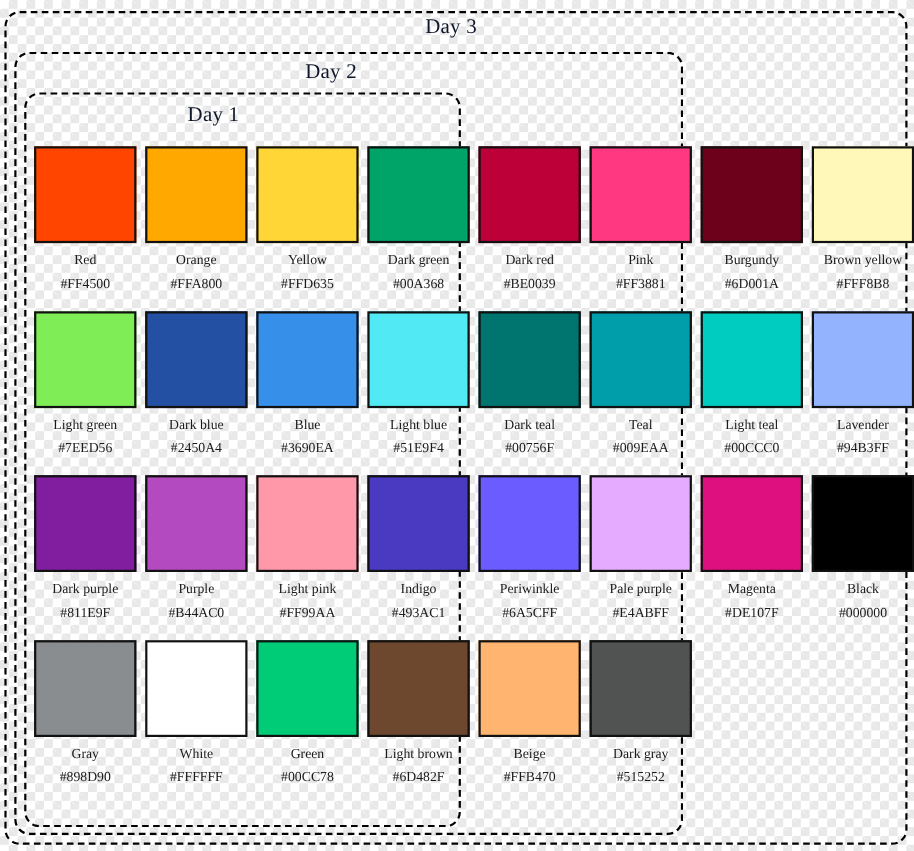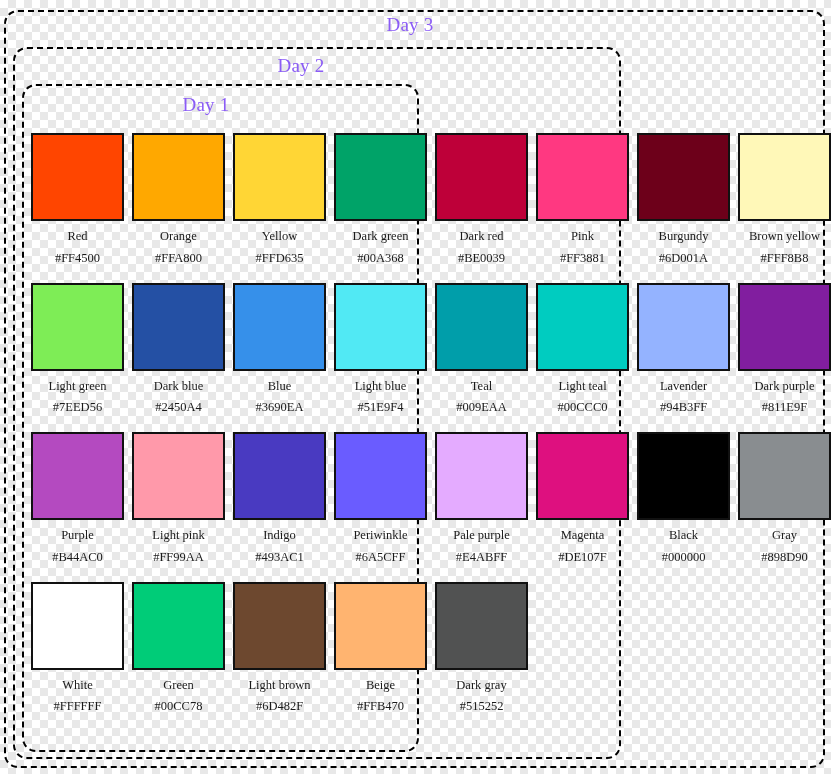--- a/index.html
+++ b/index.html
@@ -28,28 +28,28 @@
     box-sizing: border-box;
     pointer-events: none;
   }
   #frame-day3 { left: 4px;  top: 10px; width: 821px; height: 758px; }
   #frame-day2 { left: 13px; top: 47px; width: 608px; height: 712px; }
   #frame-day1 { left: 22px; top: 84px; width: 397px; height: 668px; }
 
   .group-title {
     position: absolute;
     font-size: 19px;
-    color: #8b5cf6;
+    color: #0f172a;
     white-space: nowrap;
     transform: translateX(-50%);
     letter-spacing: 0.2px;
   }
   #title-day3 { left: 410px; top: 14px; }
   #title-day2 { left: 301px; top: 55px; }
-  #title-day1 { left: 206px; top: 94px; }
+  #title-day1 { left: 194px; top: 94px; }
 
   
   #palette-grid {
     position: absolute;
     left: 31px;
     top: 133px;
     width: 795px;
     display: grid;
     grid-template-columns: repeat(8, 93px);
     column-gap: 8px;
@@ -151,20 +151,25 @@
       <div class="swatch-chip" style="background-color: rgb(54, 144, 234);"></div>
       <div class="swatch-name">Blue</div>
       <div class="swatch-hex">#3690EA</div>
     </div>
     <div class="swatch-cell">
       <div class="swatch-chip" style="background-color: rgb(81, 233, 244);"></div>
       <div class="swatch-name">Light blue</div>
       <div class="swatch-hex">#51E9F4</div>
     </div>
     <div class="swatch-cell">
+      <div class="swatch-chip" style="background-color: rgb(0, 117, 111);"></div>
+      <div class="swatch-name">Dark teal</div>
+      <div class="swatch-hex">#00756F</div>
+    </div>
+    <div class="swatch-cell">
       <div class="swatch-chip" style="background-color: rgb(0, 158, 170);"></div>
       <div class="swatch-name">Teal</div>
       <div class="swatch-hex">#009EAA</div>
     </div>
     <div class="swatch-cell">
       <div class="swatch-chip" style="background-color: rgb(0, 204, 192);"></div>
       <div class="swatch-name">Light teal</div>
       <div class="swatch-hex">#00CCC0</div>
     </div>
     <div class="swatch-cell">

